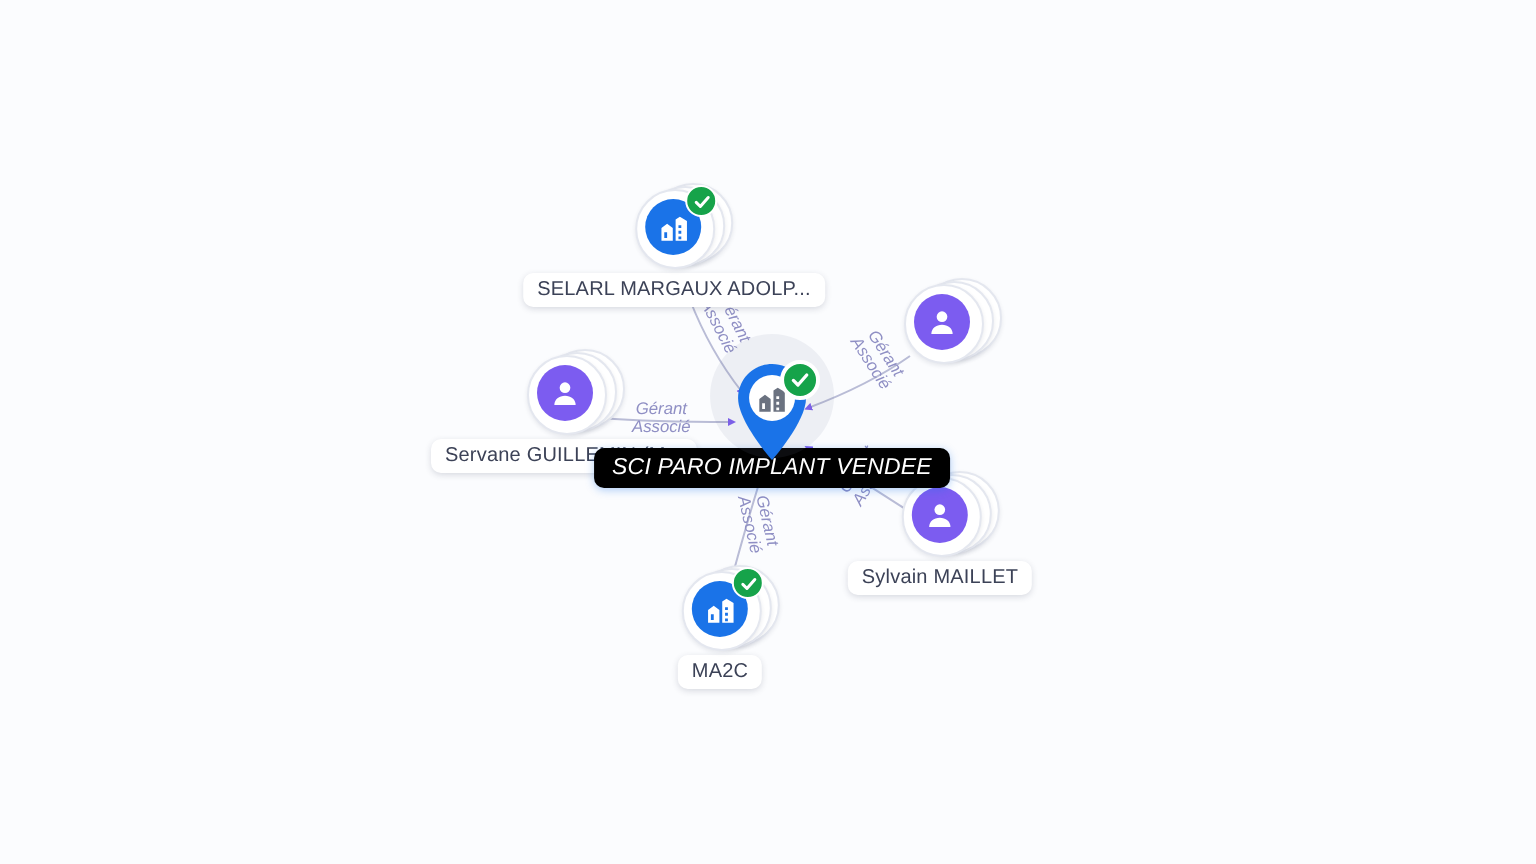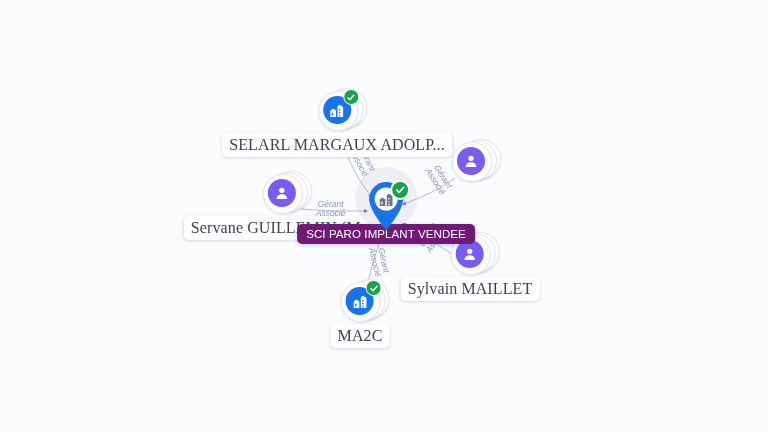--- a/index.html
+++ b/index.html
@@ -79,26 +79,25 @@
     display: flex;
     align-items: center;
     justify-content: center;
     z-index: 5;
   }
   .node-label {
     margin-top: 4px;
     background: #ffffff;
     border-radius: 5px;
     padding: 3px 7px;
-    font-size: 16px;
+    font-size: 10px;
     color: #3c4257;
     white-space: nowrap;
     box-shadow: 0 1px 3px rgba(40,50,80,.17);
     letter-spacing: .1px;
-    font-family: Liberation Serif, serif;
   }
   
   #node-center {
     position: absolute;
     left: 386px;
     top: 212px;
     transform: translate(-50%, -50%);
     display: flex;
     flex-direction: column;
     align-items: center;
@@ -129,28 +128,29 @@
     border-radius: 50%;
     background: #16a34a;
     border: 2px solid #ffffff;
     display: flex;
     align-items: center;
     justify-content: center;
     z-index: 6;
   }
   #center-label {
     margin-top: -8px;
-    background: #701a75;
+    background: #000000;
     color: #ffffff;
     border-radius: 5px;
     padding: 4px 9px;
     font-size: 11.5px;
     white-space: nowrap;
     box-shadow: 0 1px 4px rgba(26,115,232,.35);
     letter-spacing: .1px;
+    font-style: italic;
   }
   
   .edge-label {
     position: absolute;
     font-size: 8.4px;
     font-style: italic;
     color: #8f8fc4;
     line-height: 1.12;
     white-space: nowrap;
     transform-origin: center center;

